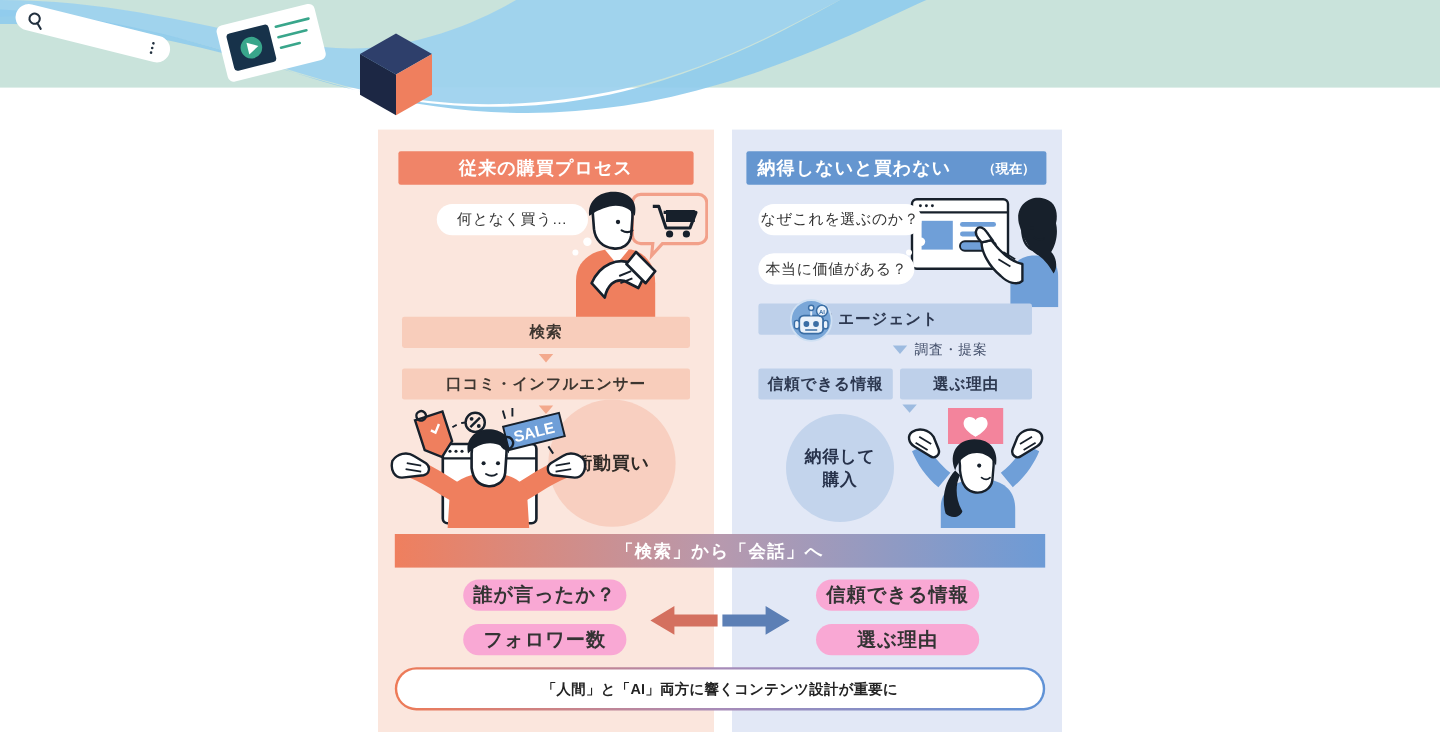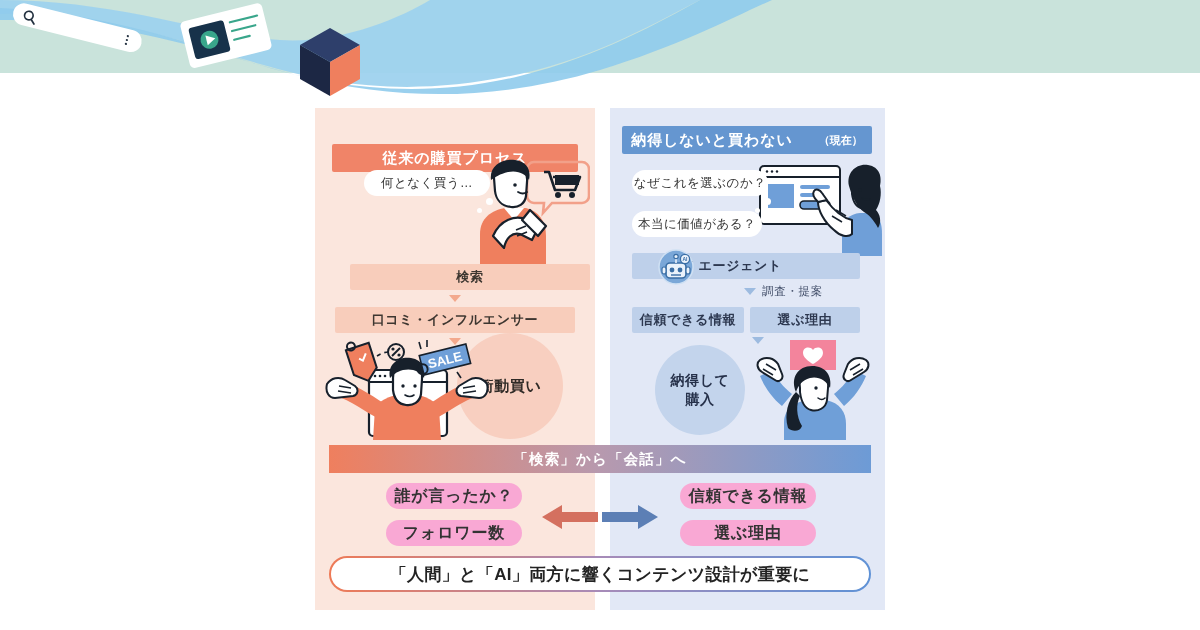--- a/index.html
+++ b/index.html
@@ -22,21 +22,21 @@
   .panel { position: absolute; top: 108px; height: 502px; }
   .panel-left  { left: 315px;  width: 280px; background: #fbe6dd; }
   .panel-right { left: 610px;  width: 275px; background: #e2e8f6; }
 
   
   .title-bar {
     position: absolute; height: 28px; border-radius: 2px;
     display: flex; align-items: center; justify-content: center;
     color: #ffffff; font-weight: bold; letter-spacing: .06em;
   }
-  .title-left  { left: 332px; top: 144px; width: 246px; background: #f08468; font-size: 15px; }
+  .title-left  { left: 332px; top: 126px; width: 246px; background: #f08468; font-size: 15px; }
   .title-right { left: 622px; top: 126px; width: 250px; background: #6596d0; font-size: 15px; gap: 24px; }
   .title-right .sub { font-size: 11px; letter-spacing: 0; margin-left: 2px; }
 
   
   .bubble {
     position: absolute; background: #ffffff; border-radius: 22px;
     display: flex; align-items: center; justify-content: center;
     font-size: 12.5px; color: #333; letter-spacing: .04em;
     box-shadow: 0 0 0 0 rgba(0,0,0,0);
   }
@@ -89,21 +89,21 @@
   
   .arrows { position: absolute; left: 540px; top: 500px; width: 120px; height: 34px; }
   .conclusion-wrap {
     position:absolute; left: 329px; top: 556px; width: 542px; height: 36px;
     border-radius: 18px; padding: 2px;
     background: linear-gradient(90deg,#ee7a56 0%, #a78bb8 50%, #5f92d6 100%);
   }
   .conclusion-inner {
     width:100%; height:100%; background:#fff; border-radius:16px;
     display:flex; align-items:center; justify-content:center;
-    font-size: 17px; font-weight: bold; color: #232323; letter-spacing:.02em;
+    font-size: 12px; font-weight: bold; color: #232323; letter-spacing:.02em;
   }
 
   
   .illus { position: absolute; }
 </style>
 </head>
 <body>
 
 <div id="stage">
 
@@ -173,21 +173,21 @@
     <line x1="56" y1="72" x2="66" y2="68" stroke="#17202b" stroke-width="1.6"></line>
     <line x1="57" y1="78" x2="67" y2="74" stroke="#17202b" stroke-width="1.6"></line>
   </svg>
 
   <div class="bubble" style="left:364px; top:170px; width:126px; height:26px;">
     <span>何となく買う…</span>
   </div>
   <div class="dot" style="left:486px; top:198px; width:7px; height:7px;"></div>
   <div class="dot" style="left:477px; top:208px; width:5px; height:5px;"></div>
 
-  <div class="proc proc-l" style="left:350px; top:264px; width:240px;">
+  <div class="proc proc-l" style="left:335px; top:264px; width:240px;">
     <span>検索</span>
   </div>
   <div class="tri tri-l" style="left:449px; top:295px;"></div>
   <div class="proc proc-l" style="left:335px; top:307px; width:240px;">
     <span>口コミ・インフルエンサー</span>
   </div>
   <div class="tri tri-l" style="left:449px; top:338px;"></div>
 
   <div class="circle circle-l" style="left:457px; top:333px; width:106px; height:106px;">
     <span>衝動買い</span>

